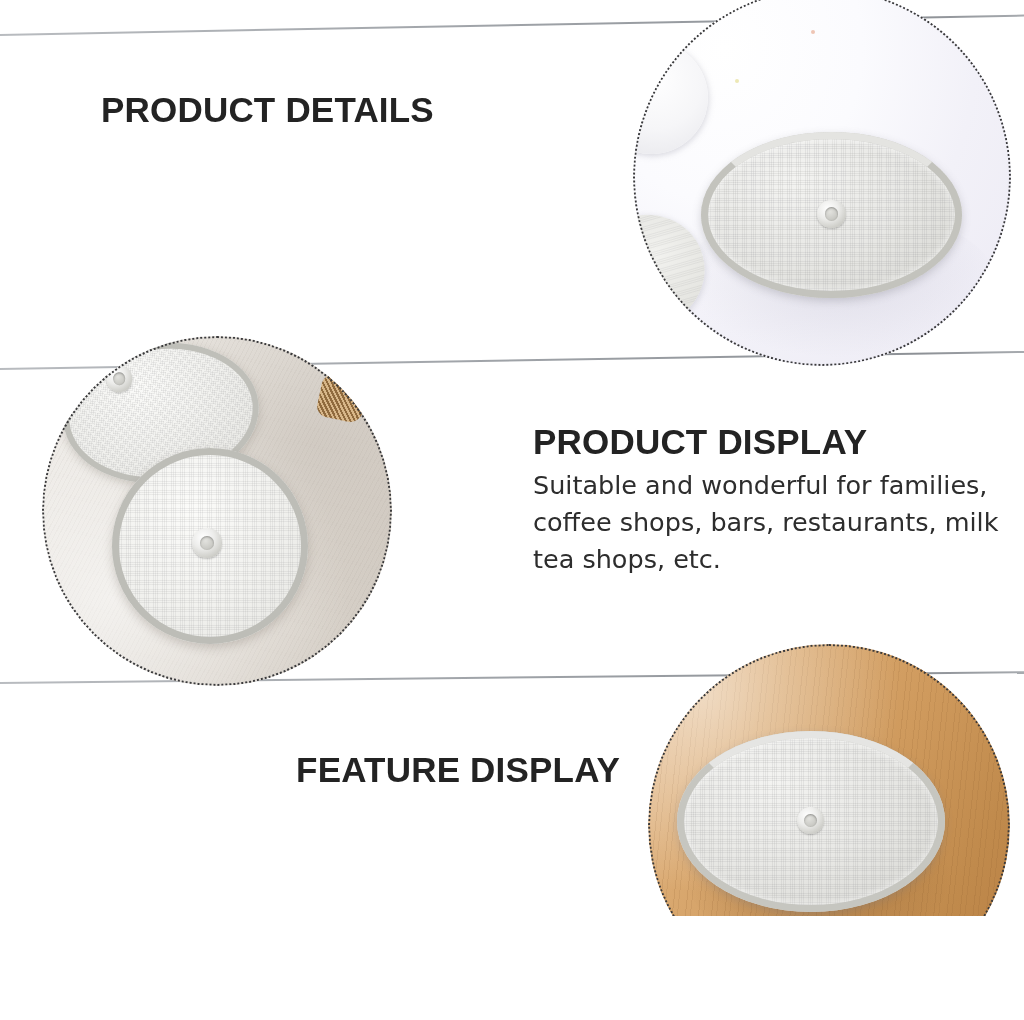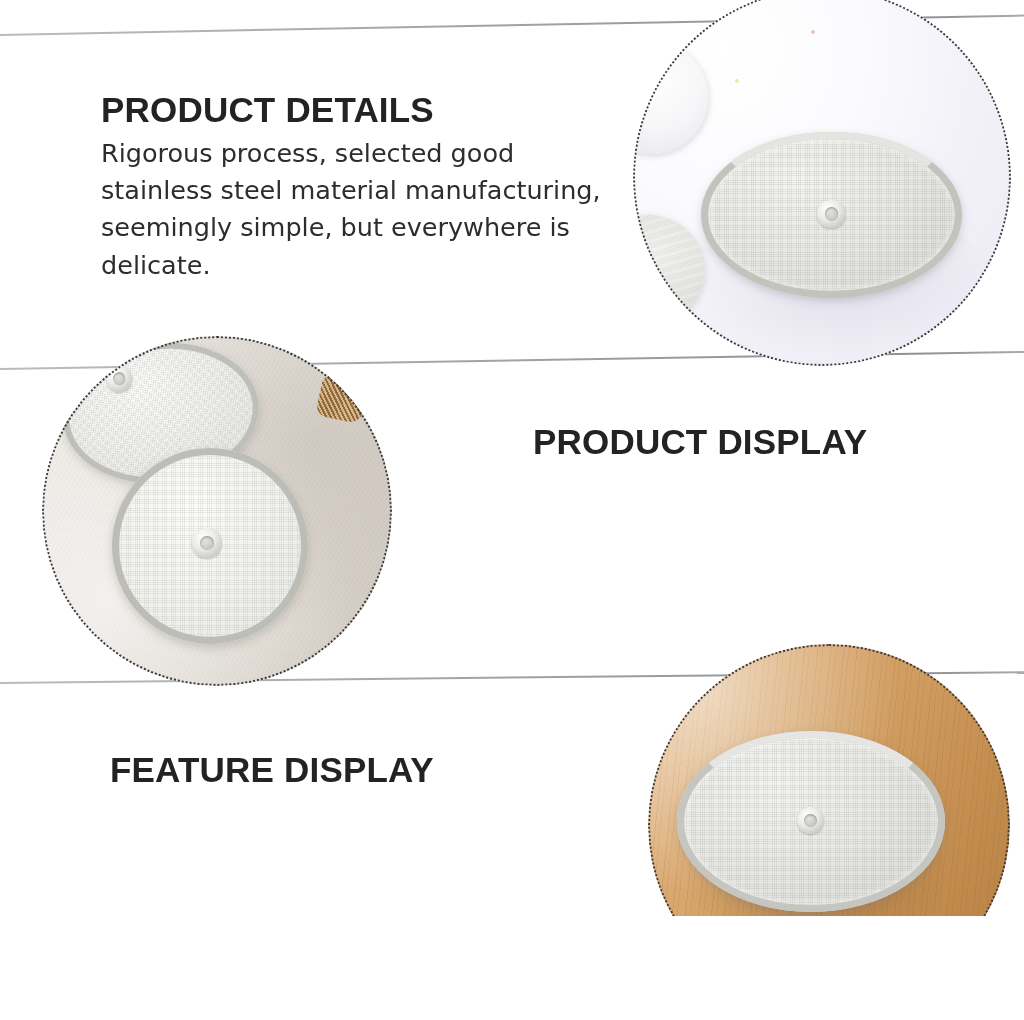--- a/index.html
+++ b/index.html
@@ -258,21 +258,21 @@
     margin: 0;
     font-family: "DejaVu Sans", sans-serif;
     font-weight: normal;
     font-size: 25.5px;
     line-height: 1.46;
     color: #2d2d2d;
   }
 
   .block.b1 { left: 101px; top: 92px;  width: 520px; }
   .block.b2 { left: 533px; top: 401px; width: 470px; margin-top: 23px; }
-  .block.b3 { left: 110px; top: 752px; width: 510px; }
+  .block.b3 { left: 110px; top: 752px; width: 510px; text-align: right; }
 </style>
 </head>
 <body>
 
 <div id="page">
 
   <div class="divider d1"></div>
   <div class="divider d2"></div>
   <div class="divider d3"></div>
   <div class="divider d4"></div>
@@ -315,24 +315,24 @@
         <div class="rim"></div>
         <div class="rim-hi"></div>
         <div class="grommet"></div>
       </div>
     </div>
     <div class="ring"></div>
   </div>
 
   <div class="block b1">
     <h2>PRODUCT DETAILS</h2>
-    <p>Rigorous process, selected good stainless steel material manufacturing, seemingly simple, but everywhere is delicate.</p>
   </div>
 
   <div class="block b2">
     <h2>PRODUCT DISPLAY</h2>
+    <p>Suitable and wonderful for families, coffee shops, bars, restaurants, milk tea shops, etc.</p>
   </div>
 
   <div class="block b3">
     <h2>FEATURE DISPLAY</h2>
   </div>
 
 </div>
 
 </body></html>

